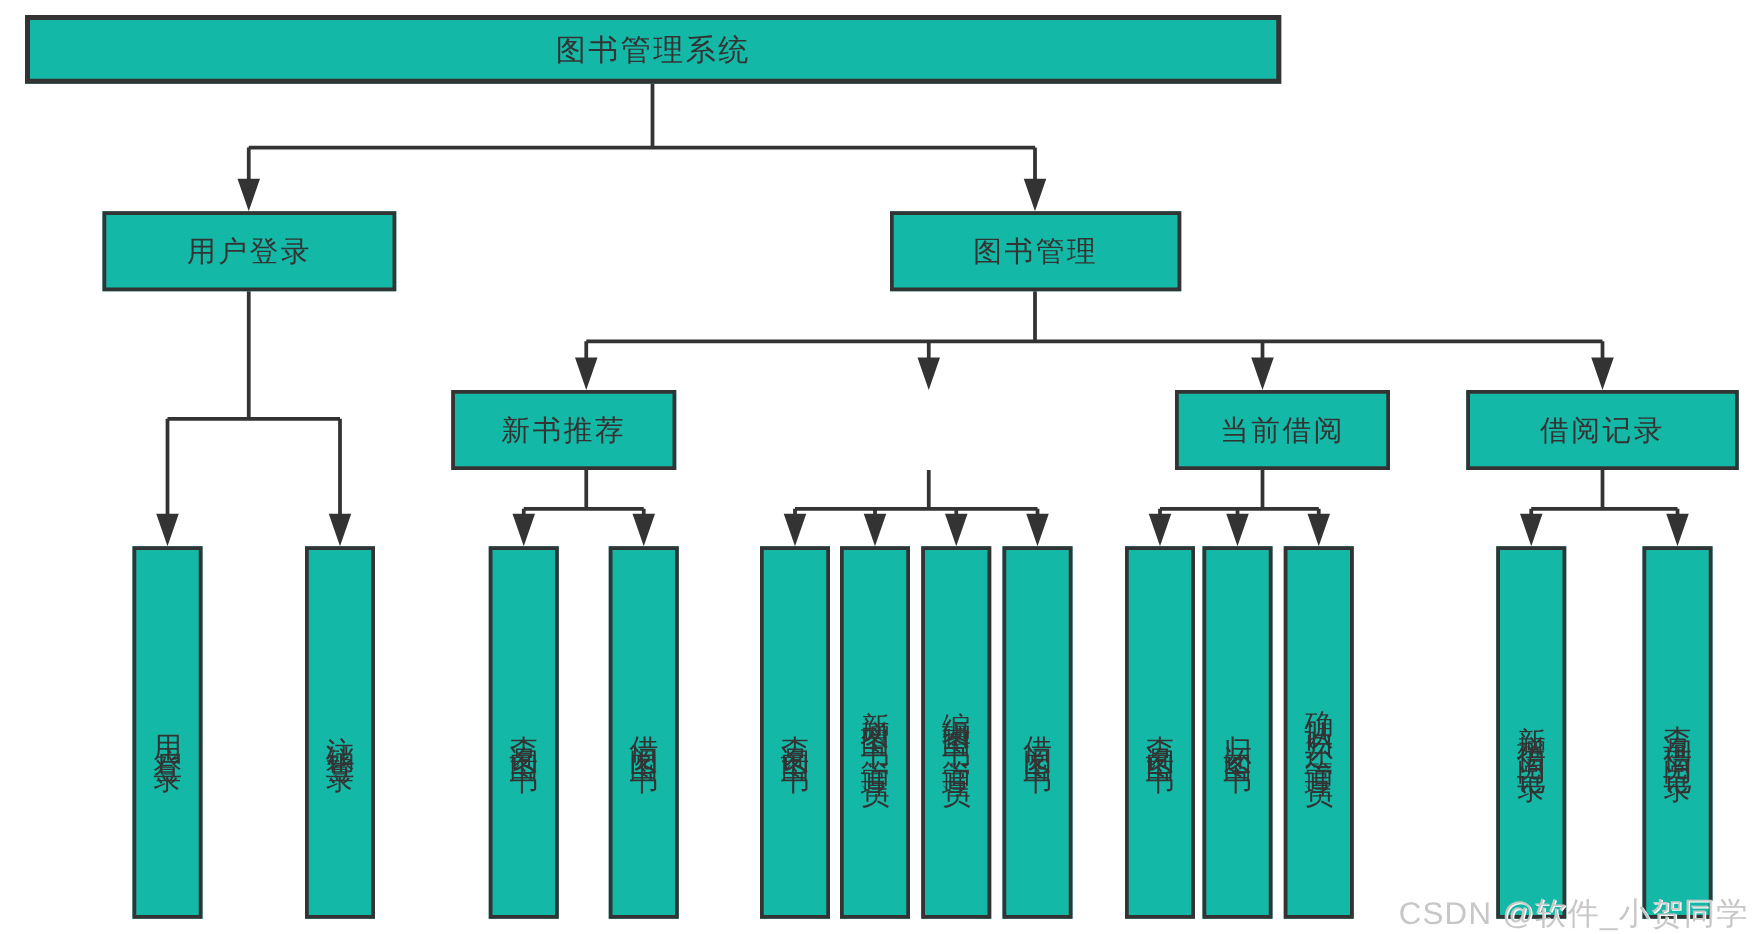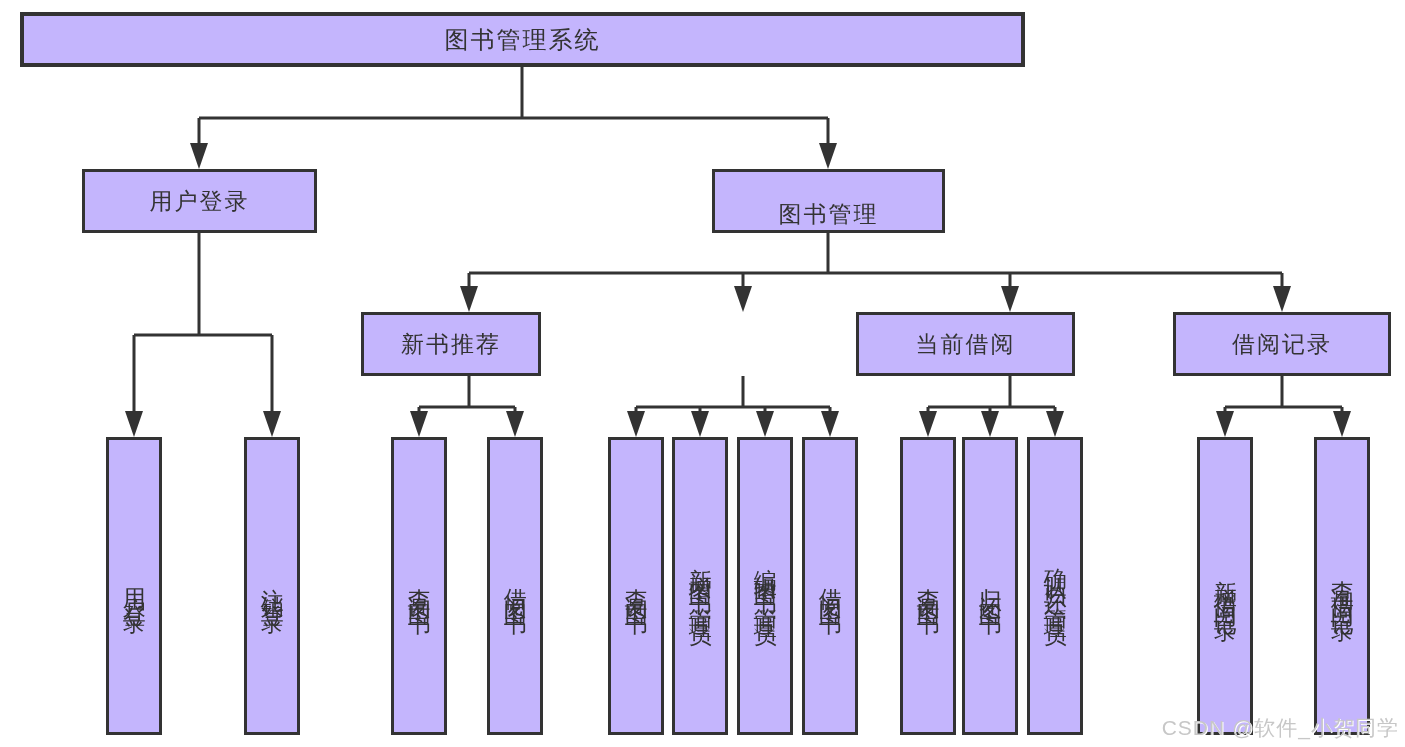--- a/index.html
+++ b/index.html
@@ -18,21 +18,21 @@
   .connectors {
     position: absolute;
     left: 0;
     top: 0;
     width: 1405px;
     height: 747px;
   }
   .box {
     position: absolute;
     box-sizing: border-box;
-    background: #c4b5fd;
+    background: #14b8a6;
     border: 3px solid #333333;
     display: flex;
     align-items: center;
     justify-content: center;
     color: #333333;
   }
   .hlabel {
     font-size: 23px;
     letter-spacing: 2px;
     white-space: nowrap;
@@ -48,21 +48,21 @@
     text-orientation: mixed;
     font-size: 23px;
     line-height: 1.1;
     letter-spacing: 8px;
     white-space: nowrap;
   }
   .watermark {
     position: absolute;
     top: 714px;
     right: 6px;
-    font-size: 21px;
+    font-size: 25px;
     color: #c7c7c7;
     letter-spacing: 1px;
     white-space: nowrap;
     z-index: 5;
     text-shadow: 1px 1px 0 #ffffff;
   }
 </style>
 </head>
 <body>
 
@@ -100,28 +100,28 @@
     </g>
   </svg>
 
   <div class="box root-box" style="left:20px; top:12px; width:1005px; height:55px;">
     <span class="hlabel">图书管理系统</span>
   </div>
 
   <div class="box" style="left:82px; top:169px; width:235px; height:64px;">
     <span class="hlabel">用户登录</span>
   </div>
-  <div class="box" style="left:712px; top:169px; width:233px; height:64px;align-items:flex-end;">
+  <div class="box" style="left:712px; top:169px; width:233px; height:64px;">
     <span class="hlabel">图书管理</span>
   </div>
 
   <div class="box" style="left:361px; top:312px; width:180px; height:64px;">
     <span class="hlabel">新书推荐</span>
   </div>
-  <div class="box" style="left:856px; top:312px; width:219px; height:64px;">
+  <div class="box" style="left:940px; top:312px; width:172px; height:64px;">
     <span class="hlabel">当前借阅</span>
   </div>
   <div class="box" style="left:1173px; top:312px; width:218px; height:64px;">
     <span class="hlabel">借阅记录</span>
   </div>
 
   <div class="box leaf" style="left:106px; top:437px; width:56px; height:298px;">
     <span class="vlabel">用户登录</span>
   </div>
   <div class="box leaf" style="left:244px; top:437px; width:56px; height:298px;">

